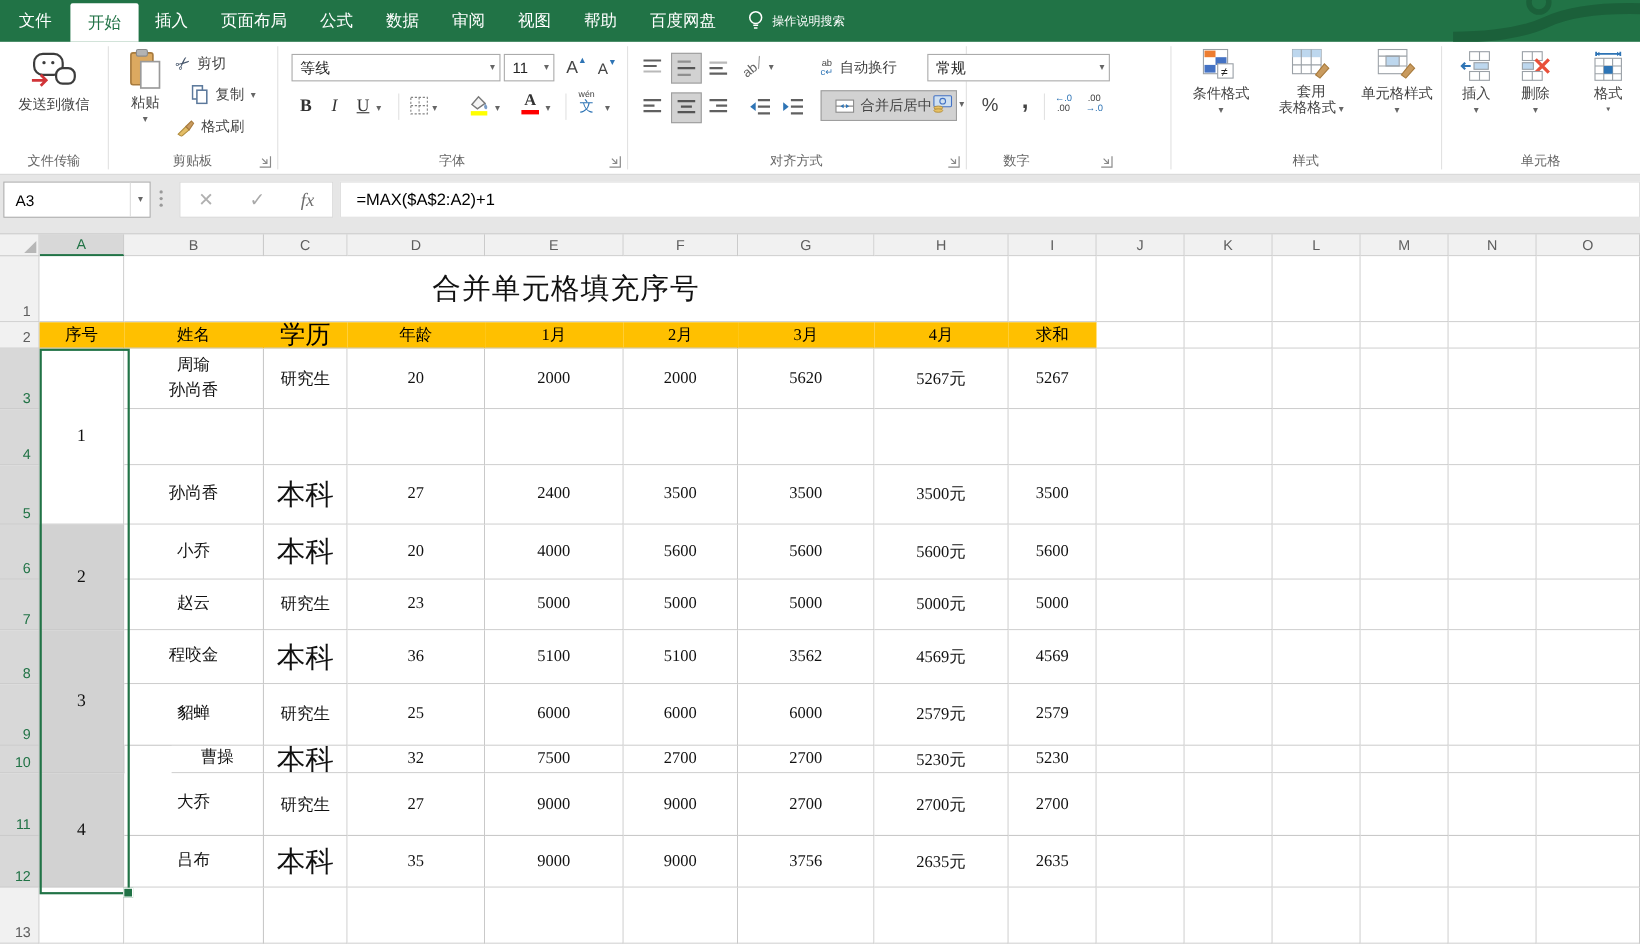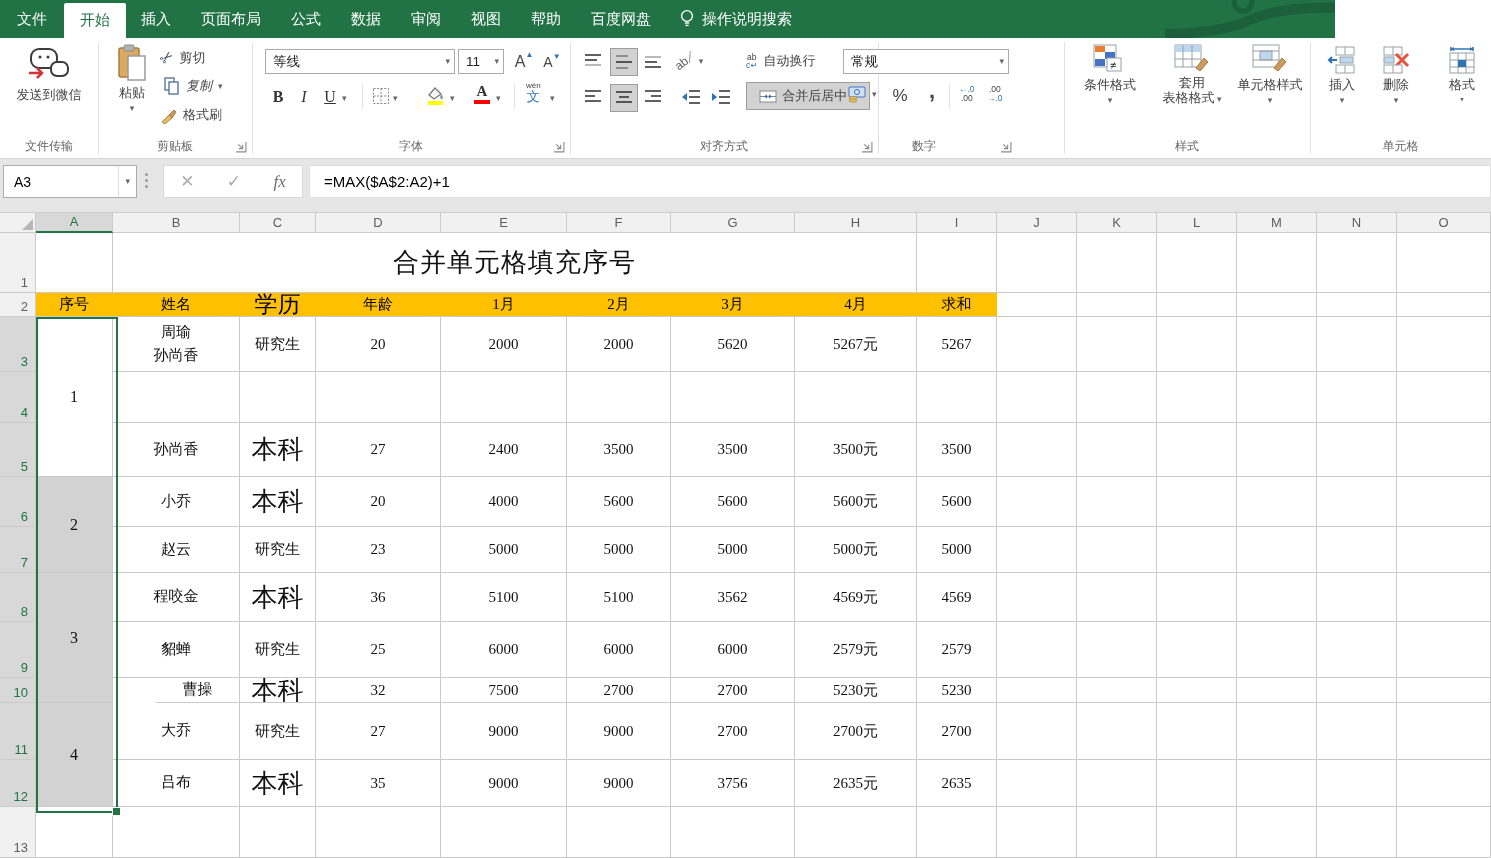--- a/index.html
+++ b/index.html
@@ -1,26 +1,26 @@
 <!DOCTYPE html>
 <html><head>
 <meta charset="utf-8">
 <style>
   html,body{margin:0;padding:0;background:#fff;}
   .app{position:relative;width:1491px;height:858px;overflow:hidden;
        font-family:"Liberation Sans","DejaVu Sans",sans-serif;
        -webkit-font-smoothing:antialiased;color:#444;}
 
   
-  .tabbar{position:absolute;left:0;top:0;width:1335px;height:38px;background:#217346;
+  .tabbar{position:absolute;left:0;top:0;width:1491px;height:38px;background:#217346;
           display:flex;align-items:stretch;z-index:5;}
   .tab{color:#fff;font-size:15px;display:flex;align-items:center;padding:0 15px;cursor:default;white-space:nowrap;}
   .tab.active{background:#fff;color:#217346;margin-top:3px;border-radius:2px 2px 0 0;padding:0 16px;}
   .tab.file{padding:0 17px;}
-  .tellme{display:flex;align-items:center;color:#fff;font-size:15px;margin-left:14px;gap:8px;}
+  .tellme{display:flex;align-items:center;color:#fff;font-size:11px;margin-left:14px;gap:8px;}
   .deco{position:absolute;right:0;top:0;pointer-events:none;}
 
   
   .ribbon{position:absolute;left:0;top:38px;width:1491px;height:120px;background:#fff;
           border-bottom:1px solid #d5d5d5;z-index:4;}
   .rgroup{position:absolute;top:0;height:120px;}
   .rgsep{position:absolute;top:4px;height:112px;width:1px;background:#e2e2e2;}
   .glabel{position:absolute;bottom:3px;left:0;right:0;text-align:center;font-size:12px;color:#666;}
   .launcher{position:absolute;right:5px;bottom:5px;width:12px;height:12px;}
   .rtxt{font-size:13px;color:#444;}
@@ -134,21 +134,21 @@
           <rect x="7" y="1" width="10" height="6" rx="1.5" fill="#b3b3b3" stroke="#8a8a8a"></rect>
           <rect x="11" y="12" width="17" height="24" fill="#fff" stroke="#9a9a9a" stroke-width="1.5"></rect>
         </svg>
         <span class="rtxt">粘贴</span>
         <span class="arrow">▾</span>
       </div>
       <div style="position:absolute;left:62px;top:10px;display:flex;align-items:center;gap:6px;">
         <span style="color:#44546a;font-size:16px;transform:rotate(-40deg);display:inline-block;">✂</span>
         <span class="rtxt">剪切</span>
       </div>
-      <div style="position:absolute;left:66px;top:39px;display:flex;align-items:center;gap:6px;font-style:italic;">
+      <div style="position:absolute;left:76px;top:39px;display:flex;align-items:center;gap:6px;">
         <svg width="16" height="18" viewBox="0 0 16 18">
           <rect x="1" y="1" width="9" height="12" fill="#fff" stroke="#5b789b" stroke-width="1.4"></rect>
           <rect x="5" y="5" width="9" height="12" fill="#fff" stroke="#5b789b" stroke-width="1.4"></rect>
         </svg>
         <span class="rtxt">复制</span>
         <span class="arrow">▾</span>
       </div>
       <div style="position:absolute;left:62px;top:68px;display:flex;align-items:center;gap:6px;">
         <svg width="17" height="17" viewBox="0 0 17 17">
           <path d="M2 15 L9 8 L12 11 L5 17 Z" fill="#e3bd66" stroke="#b08c3e"></path>

